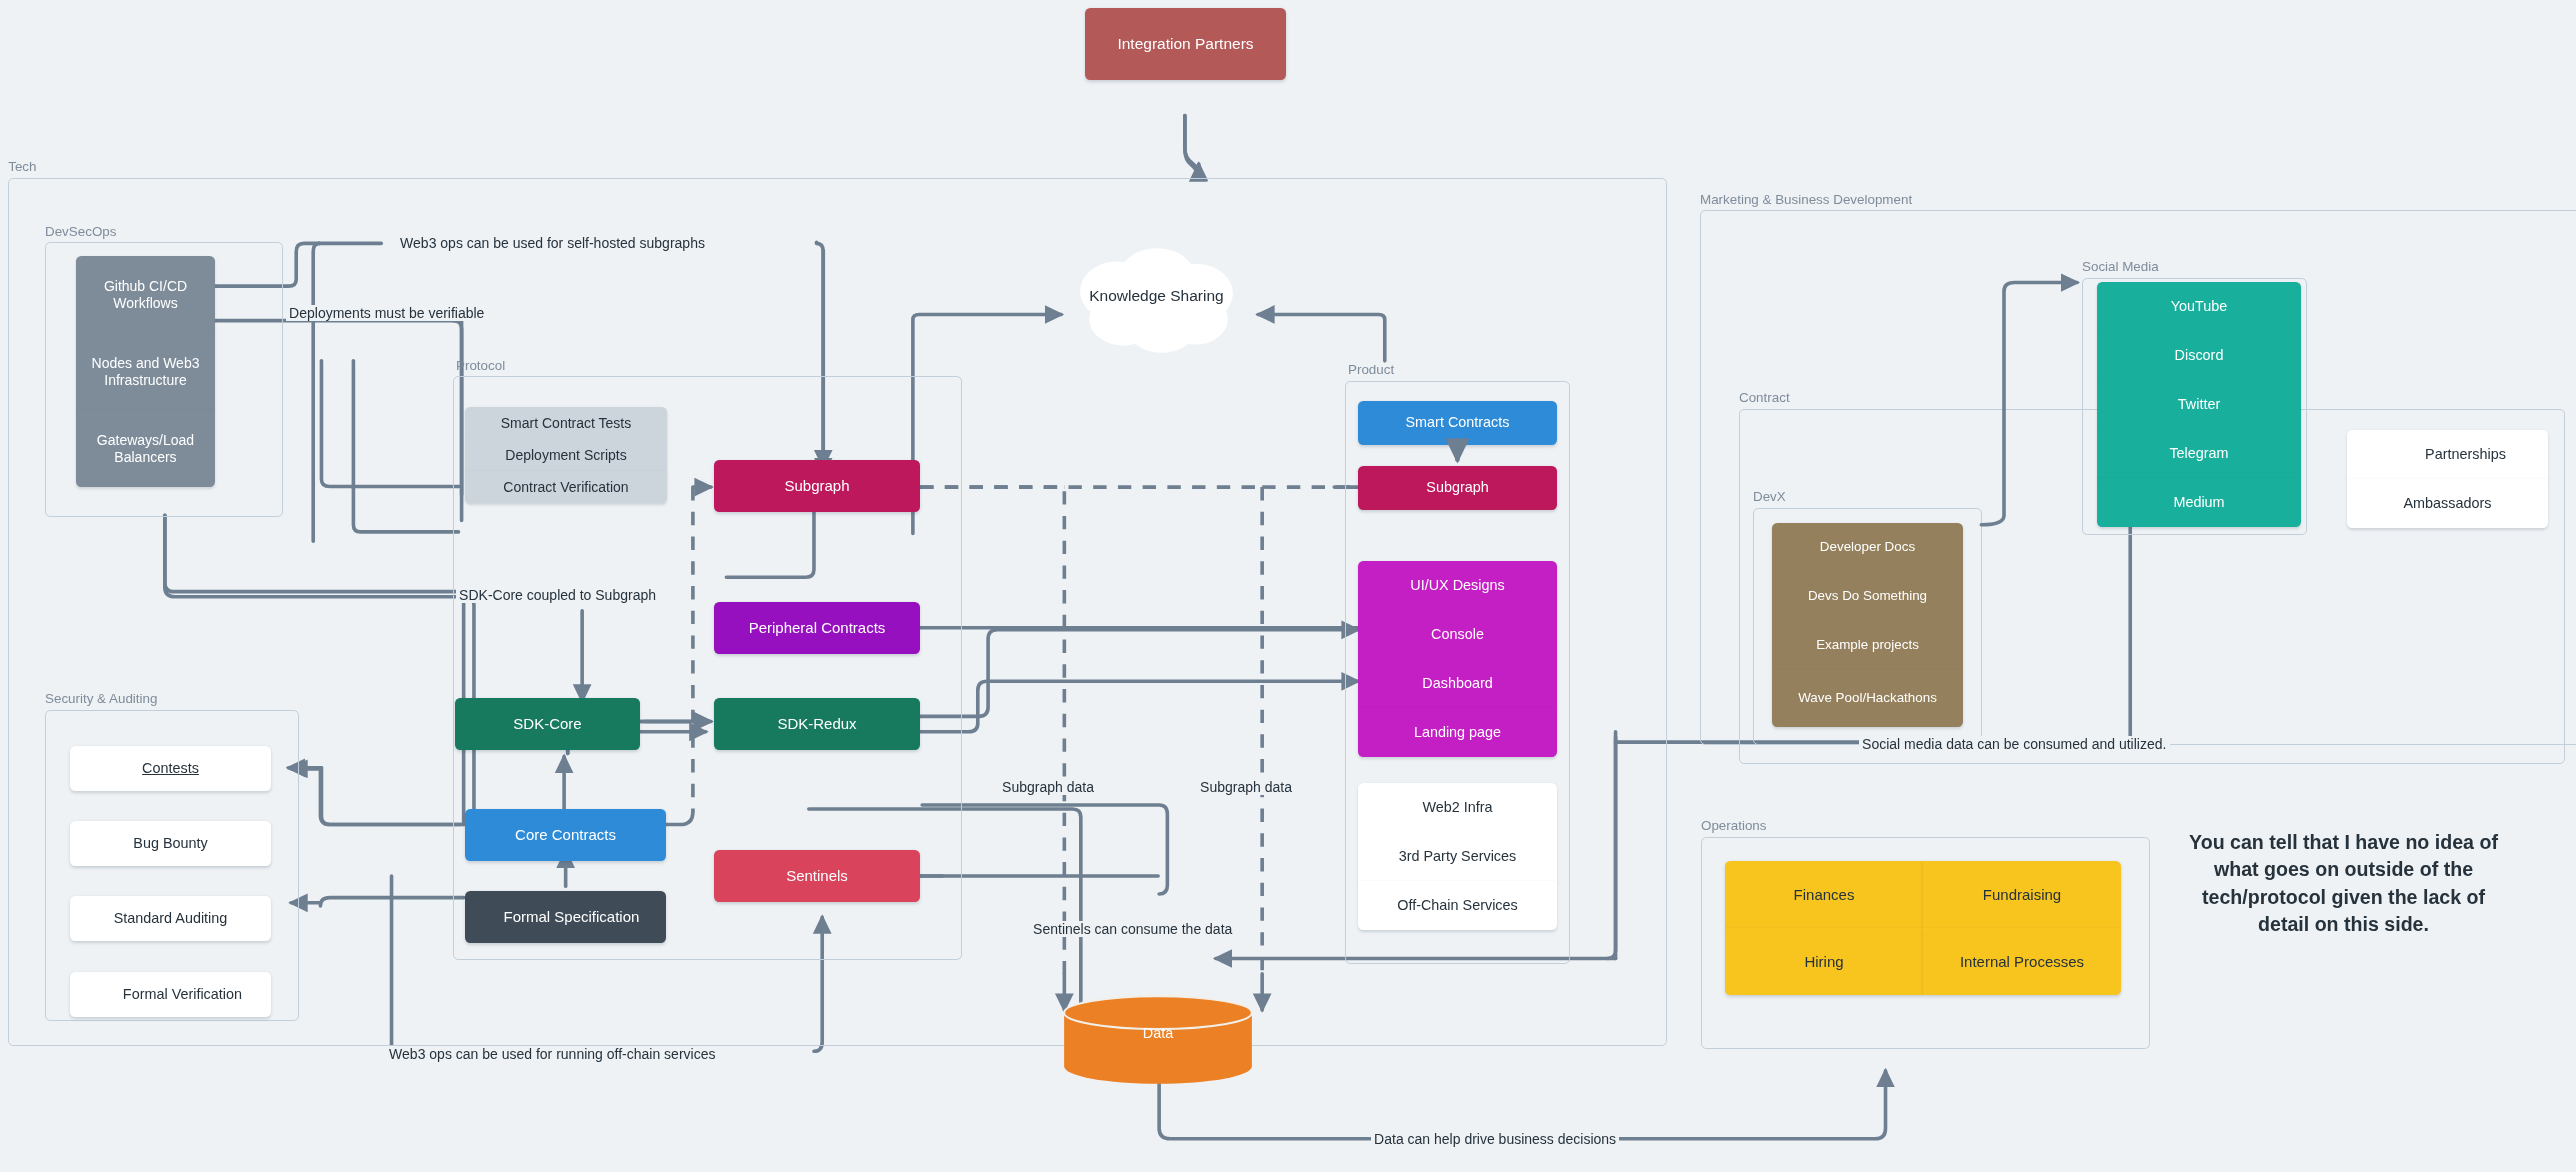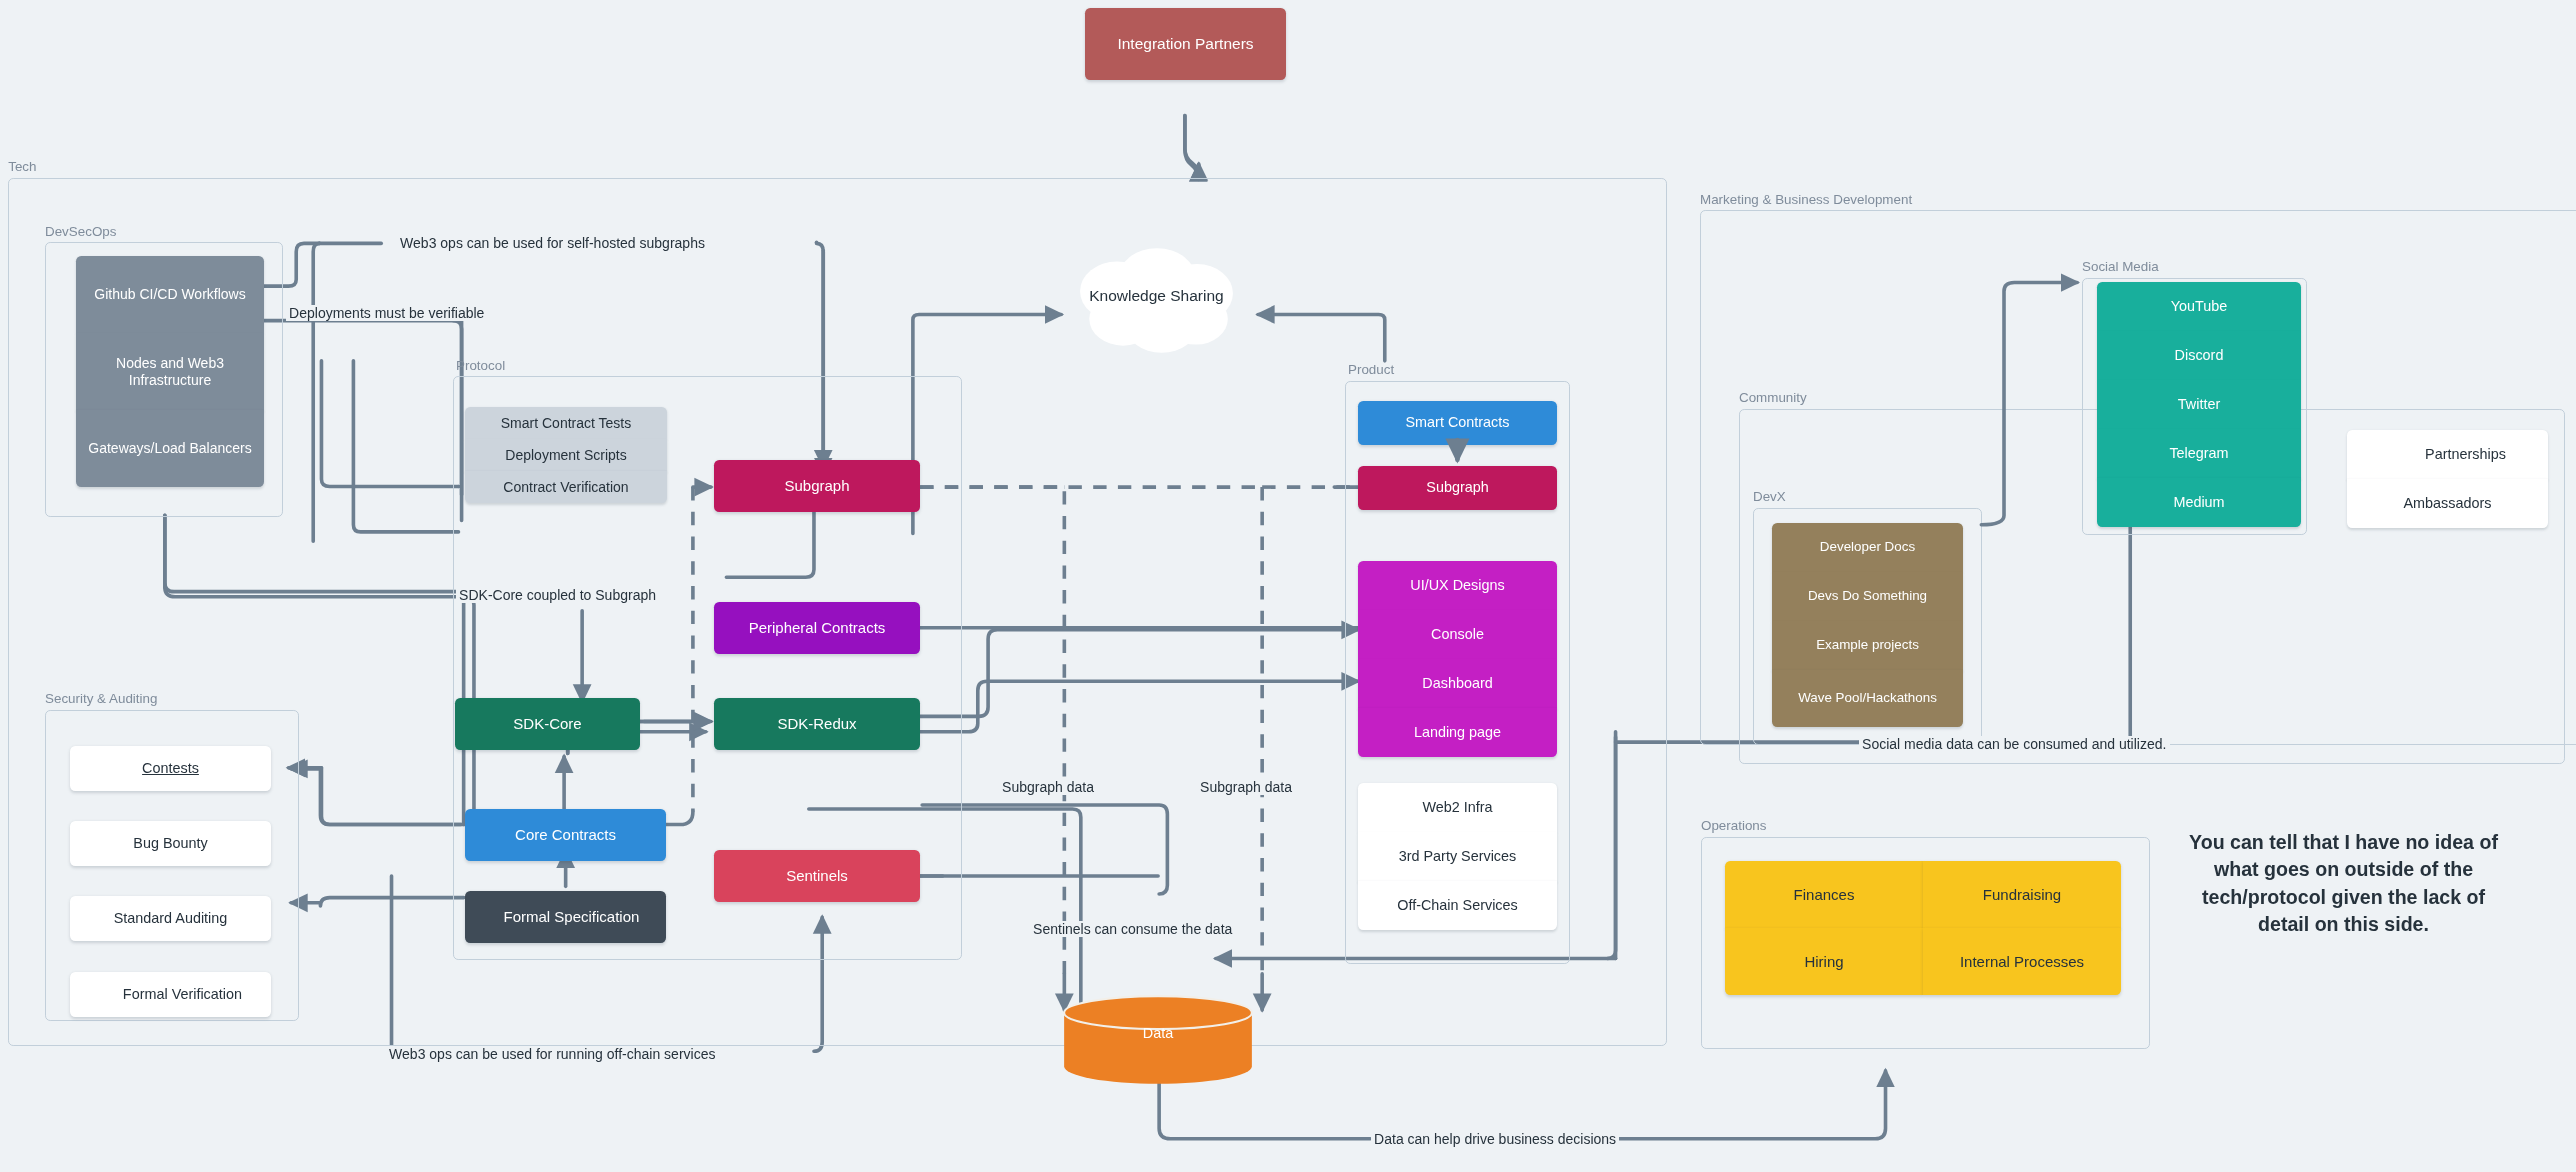--- a/index.html
+++ b/index.html
@@ -172,21 +172,21 @@
       </g>
     </svg>
   </div>
   <div class="cloud-txt" style="left:1082px;top:287px;width:149px;text-align:center;">Knowledge Sharing</div>
 
   <div class="grp" style="left:8.2px;top:178px;width:1657px;height:866px;"></div>
   <div class="grp-label" style="left:8.2px;top:159px;">Tech</div>
 
   <div class="grp" style="left:45px;top:242px;width:236px;height:273px;"></div>
   <div class="grp-label" style="left:45px;top:224px;">DevSecOps</div>
-  <div class="stackwrap" style="left:76px;top:256px;width:188px;">
+  <div class="stackwrap" style="left:76px;top:256px;width:139px;">
     <div class="node c-gray t-white" style="height:77px;font-size:14px;">
       <span>Github CI/CD Workflows</span>
       </div>
     <div class="node c-gray t-white" style="height:77px;font-size:14px;">
       <span>Nodes and Web3 Infrastructure</span>
       </div>
     <div class="node c-gray t-white" style="height:77px;font-size:14px;">
       <span>Gateways/Load Balancers</span>
       </div>
   </div>
@@ -287,21 +287,21 @@
   </div>
 
   <svg class="edges" viewBox="0 0 5076 2276">
     <path class="ln" d="M2829,854 L2829,892" marker-end="url(#ah)" style="stroke-width:9"></path>
   </svg>
 
   <div class="grp" style="left:1700px;top:210px;width:907px;height:533px;"></div>
   <div class="grp-label" style="left:1700px;top:192px;">Marketing &amp; Business Development</div>
 
   <div class="grp" style="left:1739px;top:409px;width:824px;height:353px;"></div>
-  <div class="grp-label" style="left:1739px;top:390px;">Community</div>
+  <div class="grp-label" style="left:1739px;top:390px;">Contract</div>
 
   <div class="grp" style="left:1753px;top:508px;width:227px;height:235px;"></div>
   <div class="grp-label" style="left:1753px;top:489px;">DevX</div>
 
   <div class="stackwrap" style="left:1772px;top:523px;width:191px;">
     <div class="node c-brown t-white" style="height:49px;font-size:13.4px;">
       <span>Developer Docs</span>
       </div>
     <div class="node c-brown t-white" style="height:49px;font-size:13.4px;">
       <span>Devs Do Something</span>

